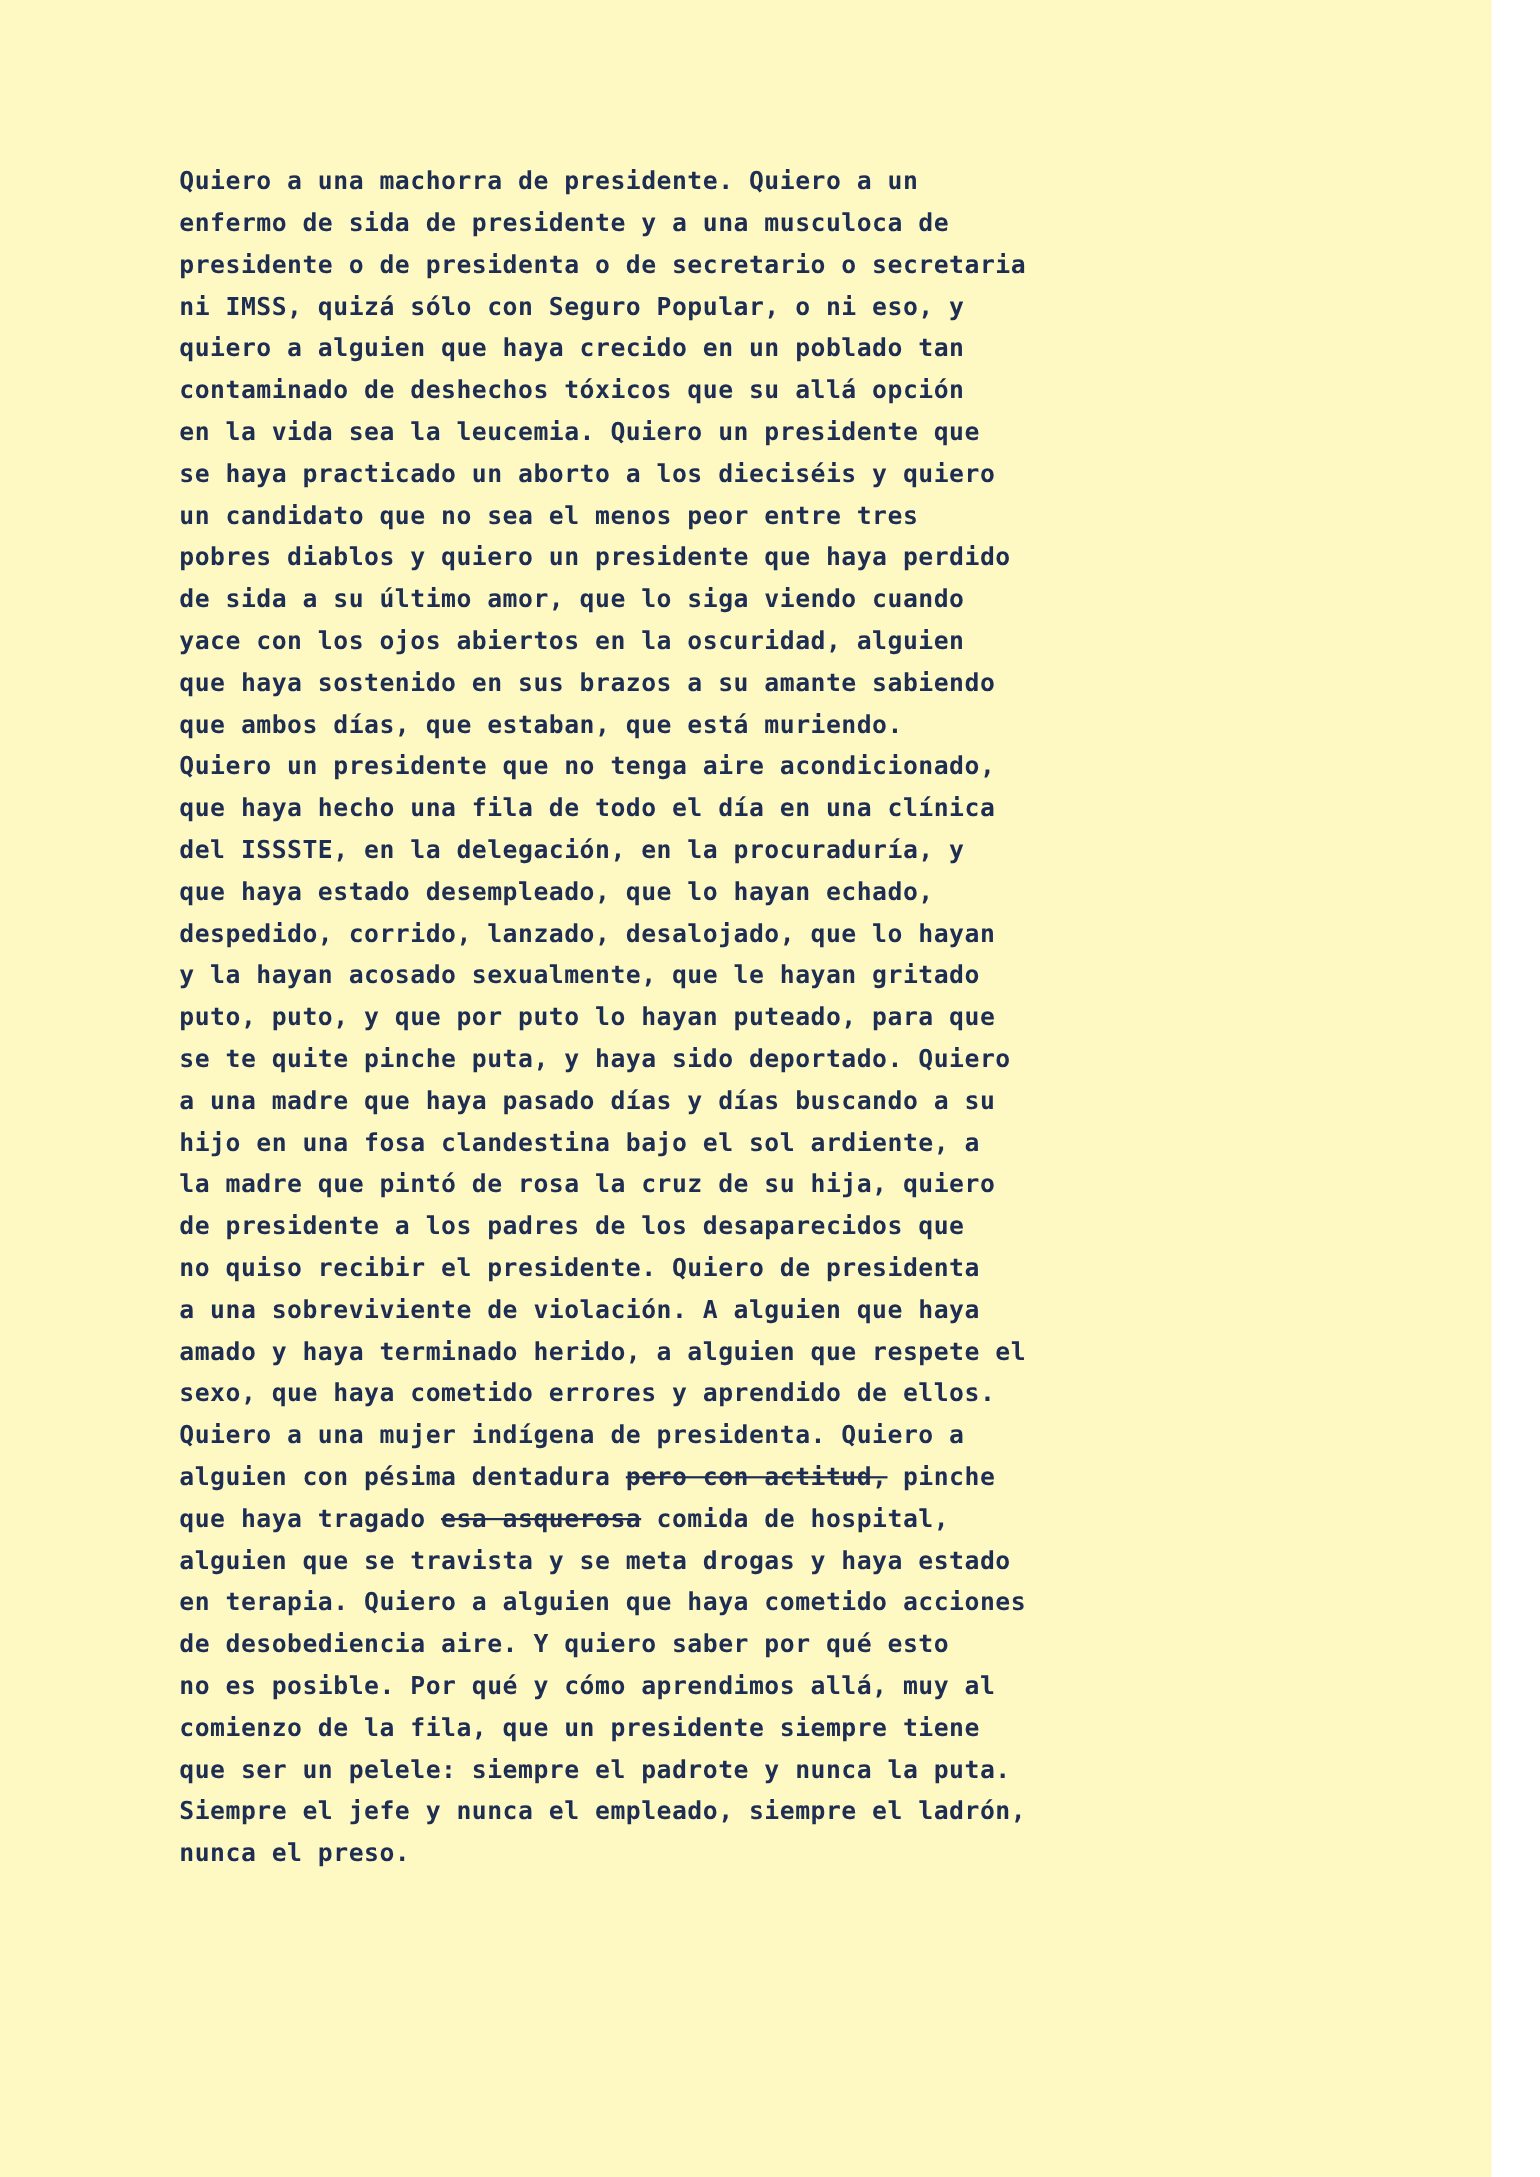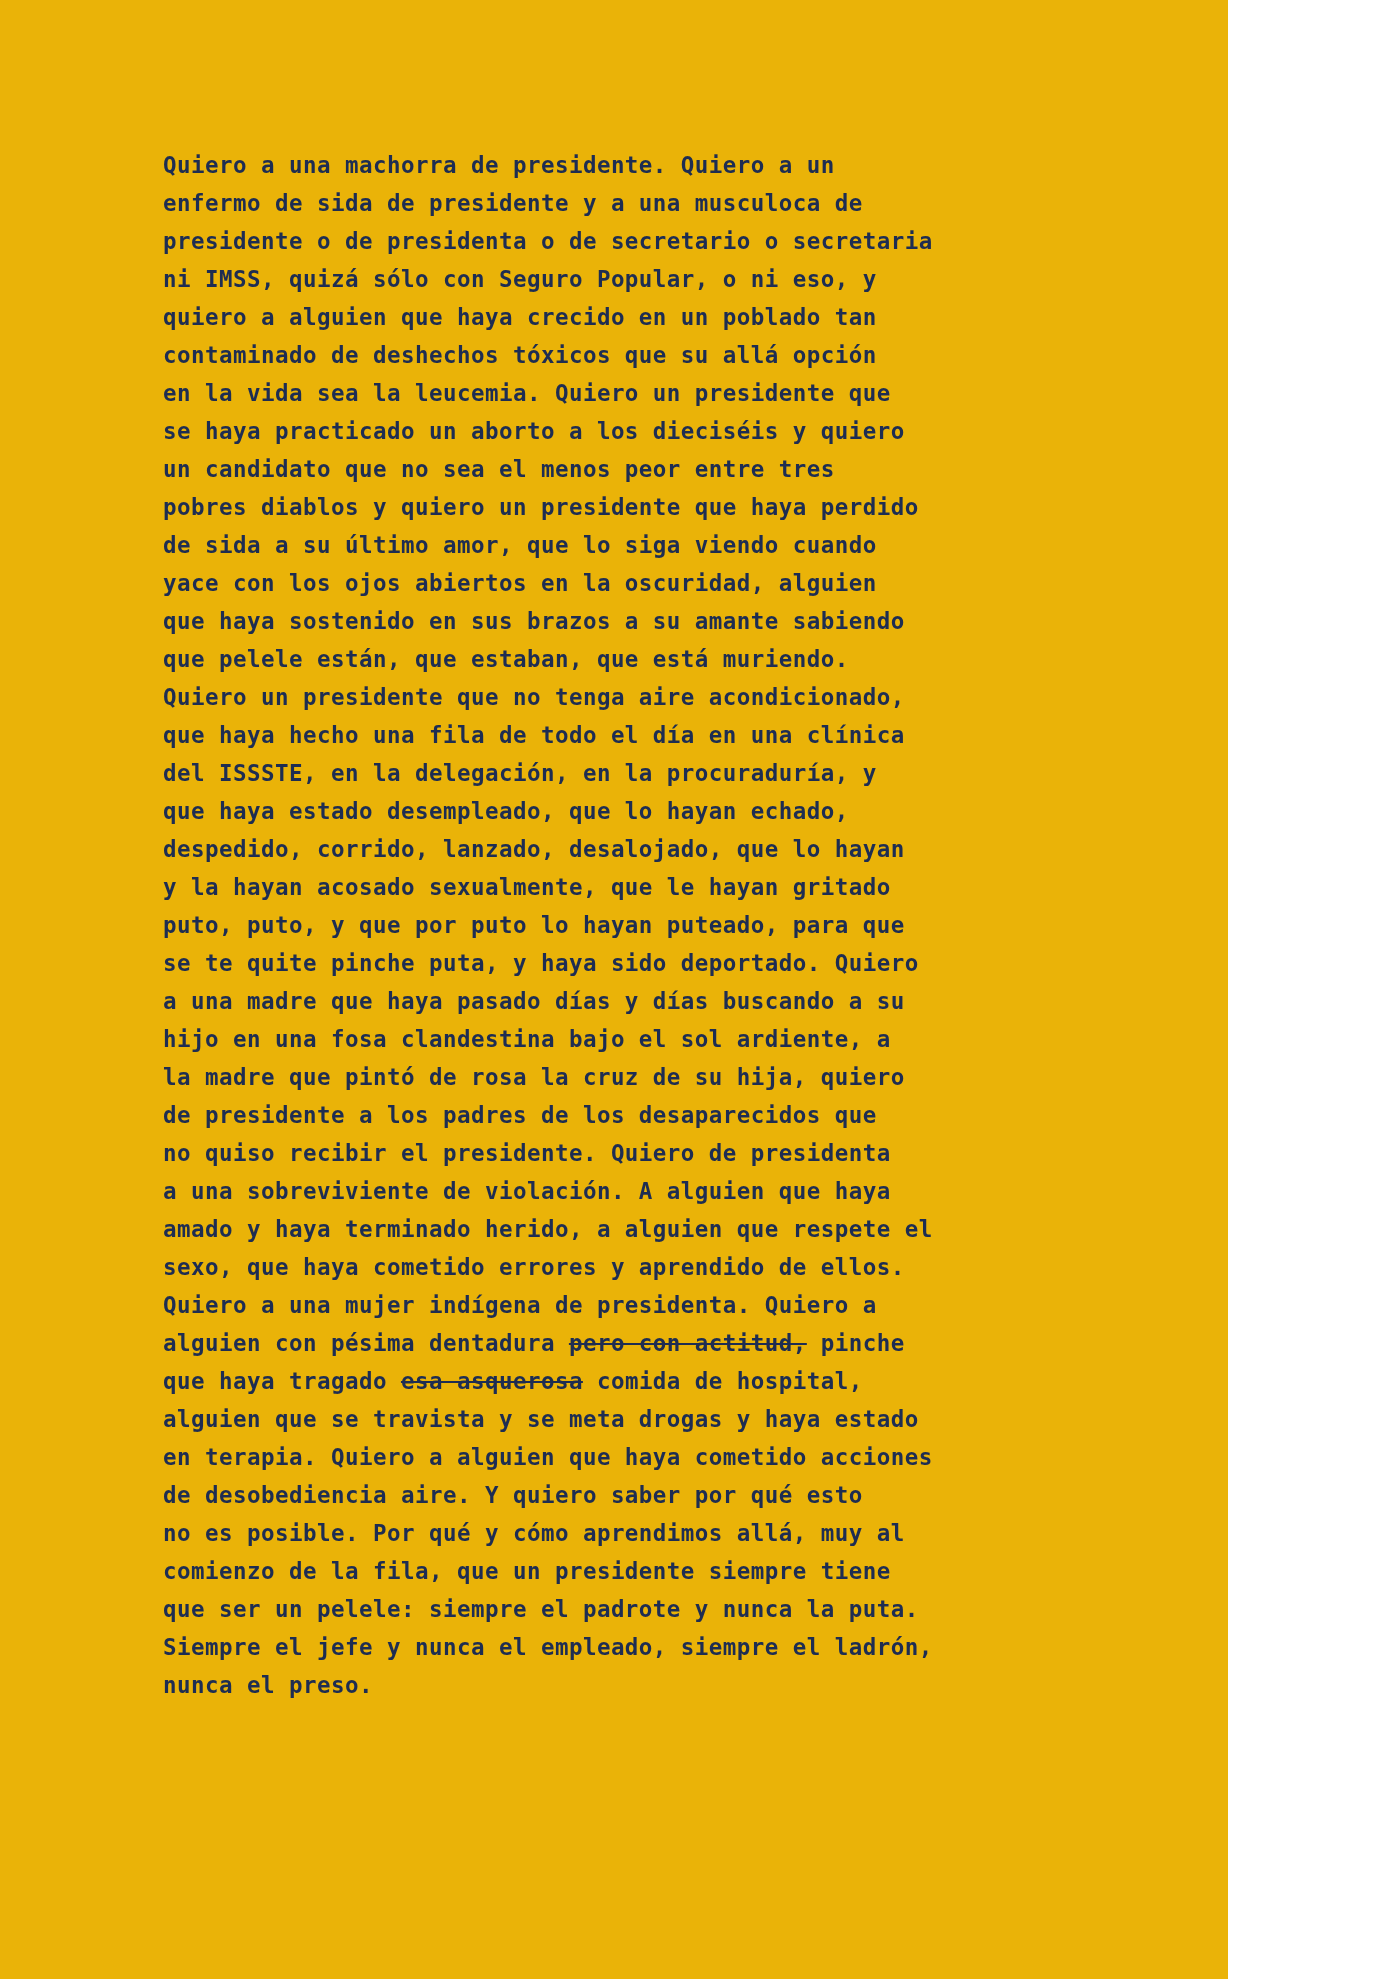--- a/index.html
+++ b/index.html
@@ -12,23 +12,23 @@
     height: 1979px;
     position: relative;
     overflow: hidden;
     font-family: "DejaVu Sans Mono", "Liberation Mono", monospace;
   }
 
   #page {
     position: absolute;
     top: 0;
     left: 0;
-    width: 1228px;
+    width: 1356px;
     height: 1979px;
-    background: #eab308;
+    background: #fef9c3;
   }
 
   #text-block {
     position: absolute;
     left: 163px;
     top: 146px;
     width: 1090px;
   }
 
   .line {
@@ -59,21 +59,21 @@
       <div class="line"><span>ni IMSS, quizá sólo con Seguro Popular, o ni eso, y</span></div>
       <div class="line"><span>quiero a alguien que haya crecido en un poblado tan</span></div>
       <div class="line"><span>contaminado de deshechos tóxicos que su allá opción</span></div>
       <div class="line"><span>en la vida sea la leucemia. Quiero un presidente que</span></div>
       <div class="line"><span>se haya practicado un aborto a los dieciséis y quiero</span></div>
       <div class="line"><span>un candidato que no sea el menos peor entre tres</span></div>
       <div class="line"><span>pobres diablos y quiero un presidente que haya perdido</span></div>
       <div class="line"><span>de sida a su último amor, que lo siga viendo cuando</span></div>
       <div class="line"><span>yace con los ojos abiertos en la oscuridad, alguien</span></div>
       <div class="line"><span>que haya sostenido en sus brazos a su amante sabiendo</span></div>
-      <div class="line"><span>que pelele están, que estaban, que está muriendo.</span></div>
+      <div class="line"><span>que ambos días, que estaban, que está muriendo.</span></div>
       <div class="line"><span>Quiero un presidente que no tenga aire acondicionado,</span></div>
       <div class="line"><span>que haya hecho una fila de todo el día en una clínica</span></div>
       <div class="line"><span>del ISSSTE, en la delegación, en la procuraduría, y</span></div>
       <div class="line"><span>que haya estado desempleado, que lo hayan echado,</span></div>
       <div class="line"><span>despedido, corrido, lanzado, desalojado, que lo hayan</span></div>
       <div class="line"><span>y la hayan acosado sexualmente, que le hayan gritado</span></div>
       <div class="line"><span>puto, puto, y que por puto lo hayan puteado, para que</span></div>
       <div class="line"><span>se te quite pinche puta, y haya sido deportado. Quiero</span></div>
       <div class="line"><span>a una madre que haya pasado días y días buscando a su</span></div>
       <div class="line"><span>hijo en una fosa clandestina bajo el sol ardiente, a</span></div>

